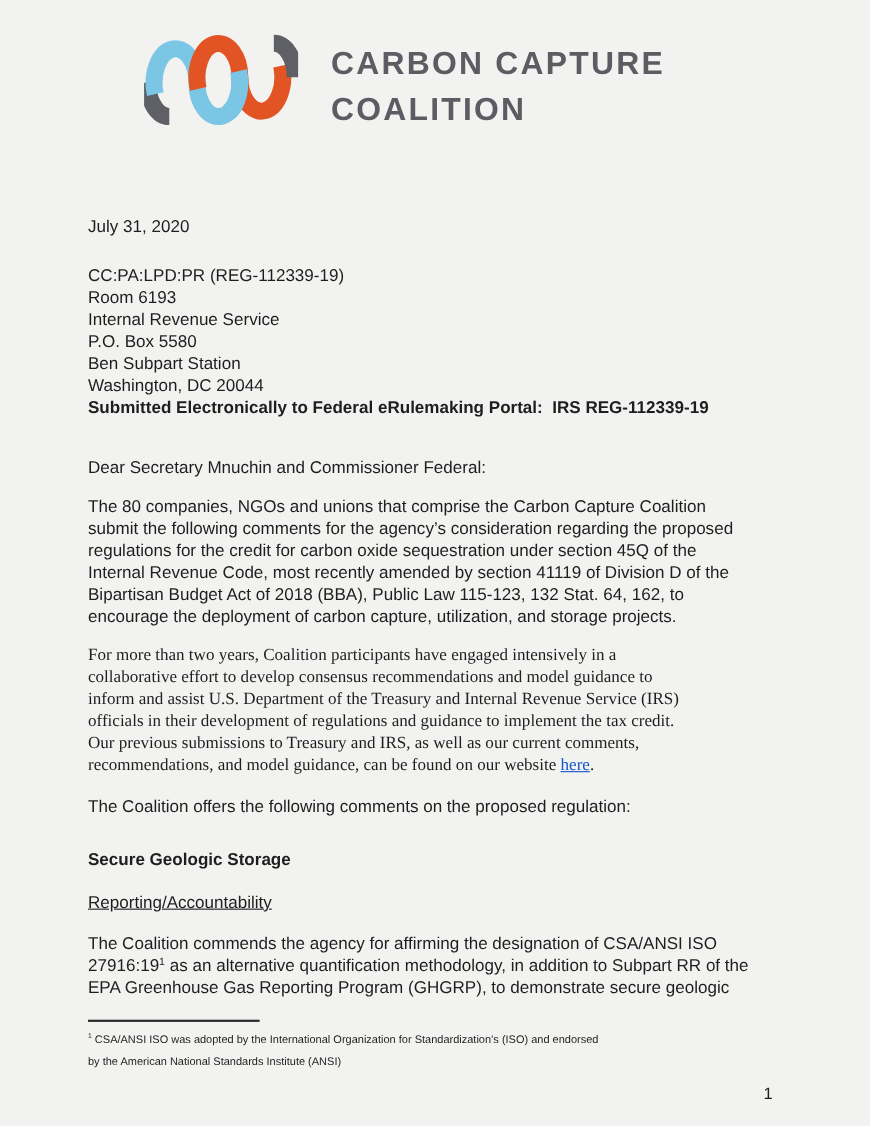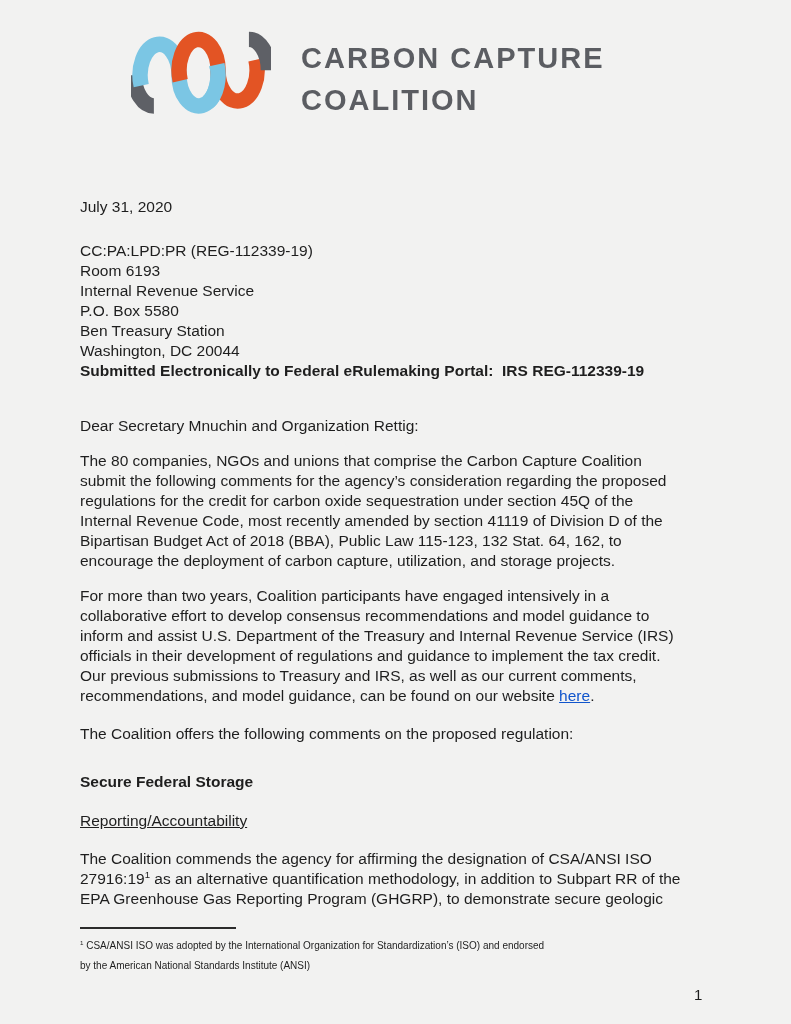--- a/index.html
+++ b/index.html
@@ -29,21 +29,21 @@
   .content {
     position: absolute; left: 80px; top: 197px; width: 636px;
     font-size: 15.5px; line-height: 20px;
   }
   .txt { white-space: pre-wrap; }
   .date-line   { margin-bottom: 24px; }
   .address     { }
   .submitted   { font-weight: bold; margin-bottom: 35px; }
   .salutation  { margin-bottom: 15px; }
   .para-1      { margin-bottom: 15px; }
-  .para-2      { margin-bottom: 18px; }
+  .para-2      { margin-bottom: 18px; font-family: Liberation Serif, serif; }
   .para-3      { margin-bottom: 28px; }
   .heading     { font-weight: bold; margin-bottom: 19px; }
   .subheading  { text-decoration: underline; margin-bottom: 18px; }
 
   .link { color: #1155cc; text-decoration: underline; cursor: pointer; }
   sup { font-size: 0.62em; line-height: 0; vertical-align: super; }
 
   .footnote-rule {
     width: 156px; border: none;
     border-top: 2px solid #2b2b2b;
@@ -87,45 +87,45 @@
 
   <div class="content">
 
     <div class="txt date-line">July 31, 2020</div>
 
     <div class="address">
       <div class="txt">CC:PA:LPD:PR (REG-112339-19)</div>
       <div class="txt">Room 6193</div>
       <div class="txt">Internal Revenue Service</div>
       <div class="txt">P.O. Box 5580</div>
-      <div class="txt">Ben Treasury Station</div>
+      <div class="txt">Ben Subpart Station</div>
       <div class="txt">Washington, DC 20044</div>
     </div>
 
     <div class="txt submitted">Submitted Electronically to Federal eRulemaking Portal:  IRS REG-112339-19</div>
 
-    <div class="txt salutation">Dear Secretary Mnuchin and Organization Rettig:</div>
+    <div class="txt salutation">Dear Secretary Mnuchin and Commissioner Federal:</div>
 
     <p class="txt para-1">The 80 companies, NGOs and unions that comprise the Carbon Capture Coalition
 submit the following comments for the agency’s consideration regarding the proposed
 regulations for the credit for carbon oxide sequestration under section 45Q of the
 Internal Revenue Code, most recently amended by section 41119 of Division D of the
 Bipartisan Budget Act of 2018 (BBA), Public Law 115-123, 132 Stat. 64, 162, to
 encourage the deployment of carbon capture, utilization, and storage projects.</p>
 
     <p class="txt para-2"><span>For more than two years, Coalition participants have engaged intensively in a
 collaborative effort to develop consensus recommendations and model guidance to
 inform and assist U.S. Department of the Treasury and Internal Revenue Service (IRS)
 officials in their development of regulations and guidance to implement the tax credit.
 Our previous submissions to Treasury and IRS, as well as our current comments,
 recommendations, and model guidance, can be found on our website </span><span class="link">here</span><span>.</span></p>
 
     <p class="txt para-3">The Coalition offers the following comments on the proposed regulation:</p>
 
-    <div class="txt heading">Secure Federal Storage</div>
+    <div class="txt heading">Secure Geologic Storage</div>
 
     <div class="txt subheading">Reporting/Accountability</div>
 
     <p class="txt para-4"><span>The Coalition commends the agency for affirming the designation of CSA/ANSI ISO
 27916:19</span><sup>1</sup><span> as an alternative quantification methodology, in addition to Subpart RR of the
 EPA Greenhouse Gas Reporting Program (GHGRP), to demonstrate secure geologic</span></p>
 
     <hr class="footnote-rule">
 
     <div class="txt footnote"><sup>1</sup><span> CSA/ANSI ISO was adopted by the International Organization for Standardization’s (ISO) and endorsed

